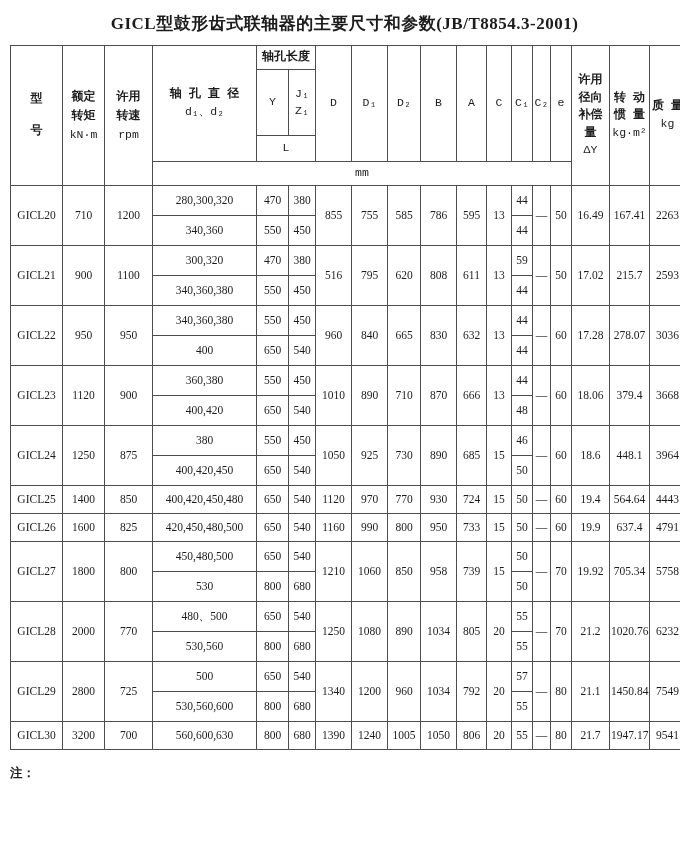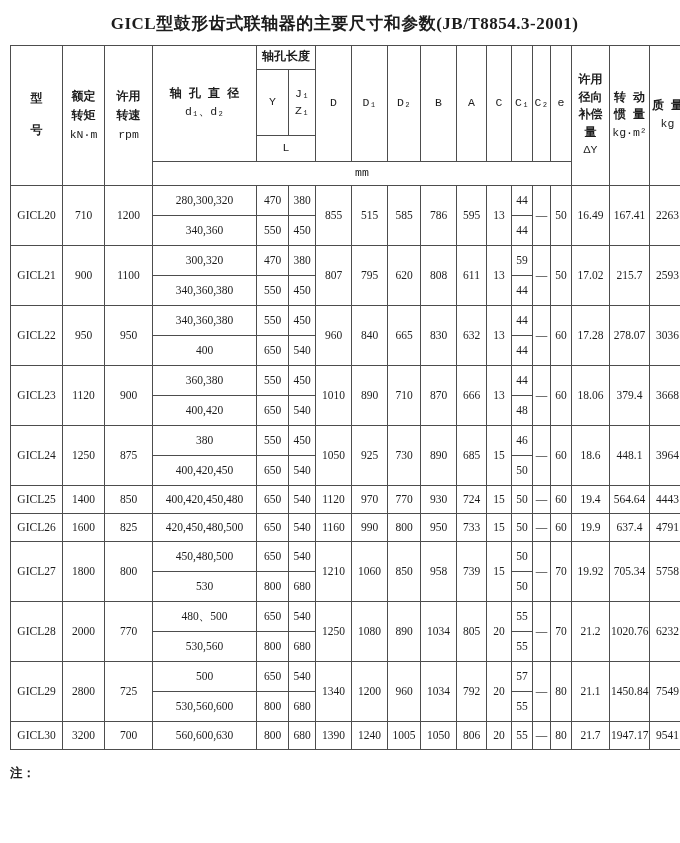--- a/index.html
+++ b/index.html
@@ -158,21 +158,21 @@
     </thead>
     <tbody>
         <tr class="">
           <td rowspan="2">GICL20</td>
           <td rowspan="2">710</td>
           <td rowspan="2">1200</td>
           <td>280,300,320</td>
           <td>470</td>
           <td>380</td>
           <td rowspan="2">855</td>
-          <td rowspan="2">515</td>
+          <td rowspan="2">755</td>
           <td rowspan="2">585</td>
           <td rowspan="2">786</td>
           <td rowspan="2">595</td>
           <td rowspan="2">13</td>
           <td>44</td>
           <td rowspan="2">—</td>
           <td rowspan="2">50</td>
           <td rowspan="2">16.49</td>
           <td rowspan="2">167.41</td>
           <td rowspan="2">2263</td>
@@ -183,21 +183,21 @@
           <td>450</td>
           <td>44</td>
         </tr>
         <tr class="">
           <td rowspan="2">GICL21</td>
           <td rowspan="2">900</td>
           <td rowspan="2">1100</td>
           <td>300,320</td>
           <td>470</td>
           <td>380</td>
-          <td rowspan="2">807</td>
+          <td rowspan="2">516</td>
           <td rowspan="2">795</td>
           <td rowspan="2">620</td>
           <td rowspan="2">808</td>
           <td rowspan="2">611</td>
           <td rowspan="2">13</td>
           <td>59</td>
           <td rowspan="2">—</td>
           <td rowspan="2">50</td>
           <td rowspan="2">17.02</td>
           <td rowspan="2">215.7</td>

